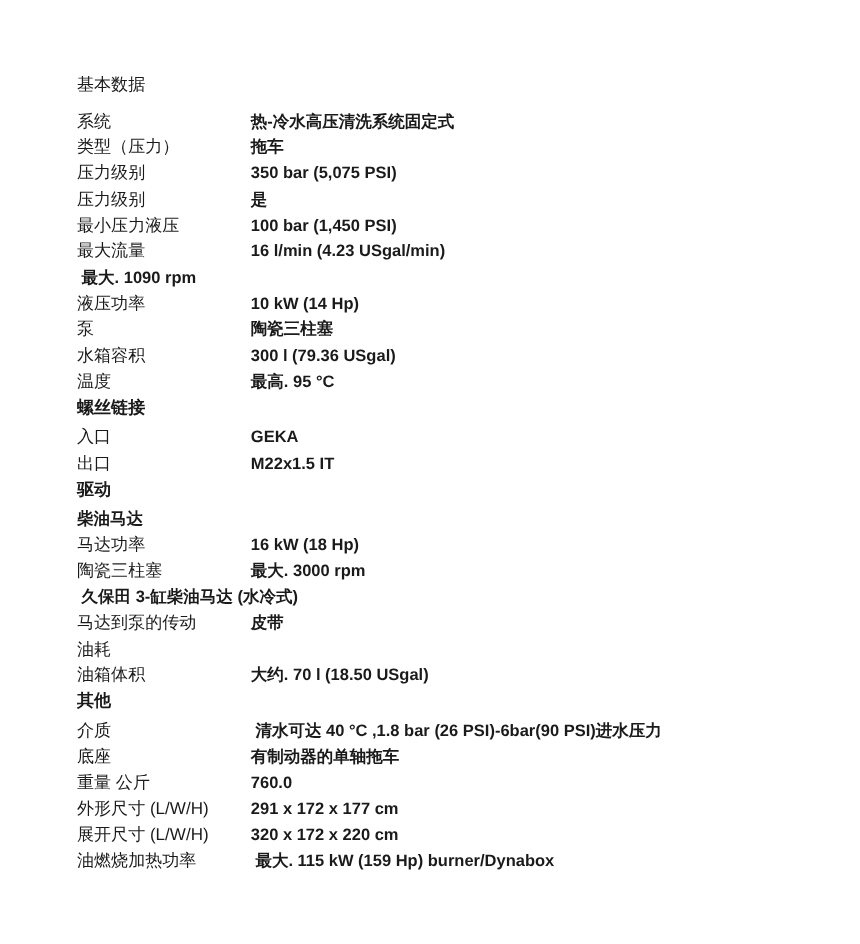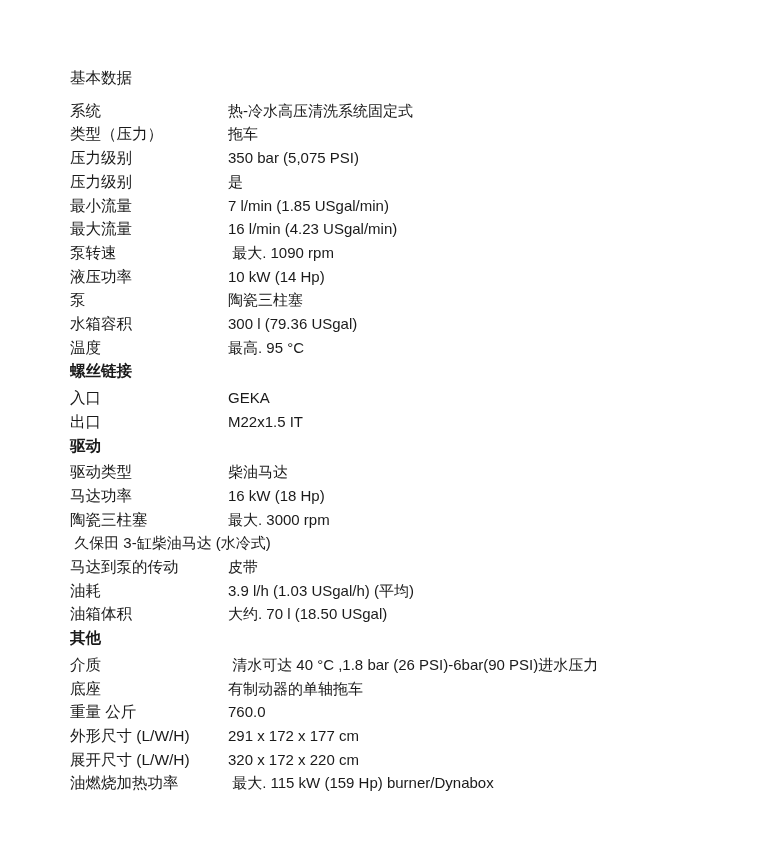--- a/index.html
+++ b/index.html
@@ -35,20 +35,21 @@
   }
   .spec-label {
     width: 158px;
     flex: 0 0 158px;
     font-size: 15.5px;
     white-space: pre-wrap;
   }
   .spec-value {
     flex: 1;
     white-space: pre-wrap;
+    font-weight: bold;
   }
 </style>
 </head>
 <body>
 
 <div class="page">
   <div id="sections">
   <section class="section">
     <h2 class="section-heading">基本数据</h2>
     <div class="rows">
@@ -65,33 +66,32 @@
   <div class="spec-row">
     <span class="spec-label">压力级别</span>
     <span class="spec-value">350 bar (5,075 PSI)</span>
   </div>
 
   <div class="spec-row">
     <span class="spec-label">压力级别</span>
     <span class="spec-value">是</span>
   </div>
 
-
-  <div class="spec-row">
-    <span class="spec-label">最小流量</span>
-    <span class="spec-value">7 l/min (1.85 USgal/min)</span>
-  </div>
+  <div class="spec-row">
+    <span class="spec-label">最小压力液压</span>
+    <span class="spec-value">100 bar (1,450 PSI)</span>
+  </div>
+
 
   <div class="spec-row">
     <span class="spec-label">最大流量</span>
     <span class="spec-value">16 l/min (4.23 USgal/min)</span>
   </div>
 
   <div class="spec-row">
-    <span class="spec-label">泵转速</span>
     <span class="spec-value"> 最大. 1090 rpm</span>
   </div>
 
   <div class="spec-row">
     <span class="spec-label">液压功率</span>
     <span class="spec-value">10 kW (14 Hp)</span>
   </div>
 
   <div class="spec-row">
     <span class="spec-label">泵</span>
@@ -122,21 +122,20 @@
     <span class="spec-label">出口</span>
     <span class="spec-value">M22x1.5 IT</span>
   </div>
 </div>
   </section>
 
   <section class="section">
     <h2 class="section-heading bold">驱动</h2>
     <div class="rows">
   <div class="spec-row">
-    <span class="spec-label">驱动类型</span>
     <span class="spec-value">柴油马达</span>
   </div>
 
   <div class="spec-row">
     <span class="spec-label">马达功率</span>
     <span class="spec-value">16 kW (18 Hp)</span>
   </div>
 
   <div class="spec-row">
     <span class="spec-label">陶瓷三柱塞</span>
@@ -147,21 +146,20 @@
     <span class="spec-value"> 久保田 3-缸柴油马达 (水冷式)</span>
   </div>
 
   <div class="spec-row">
     <span class="spec-label">马达到泵的传动</span>
     <span class="spec-value">皮带</span>
   </div>
 
   <div class="spec-row">
     <span class="spec-label">油耗</span>
-    <span class="spec-value">3.9 l/h (1.03 USgal/h) (平均)</span>
   </div>
 
   <div class="spec-row">
     <span class="spec-label">油箱体积</span>
     <span class="spec-value">大约. 70 l (18.50 USgal)</span>
   </div>
 </div>
   </section>
 
   <section class="section">

